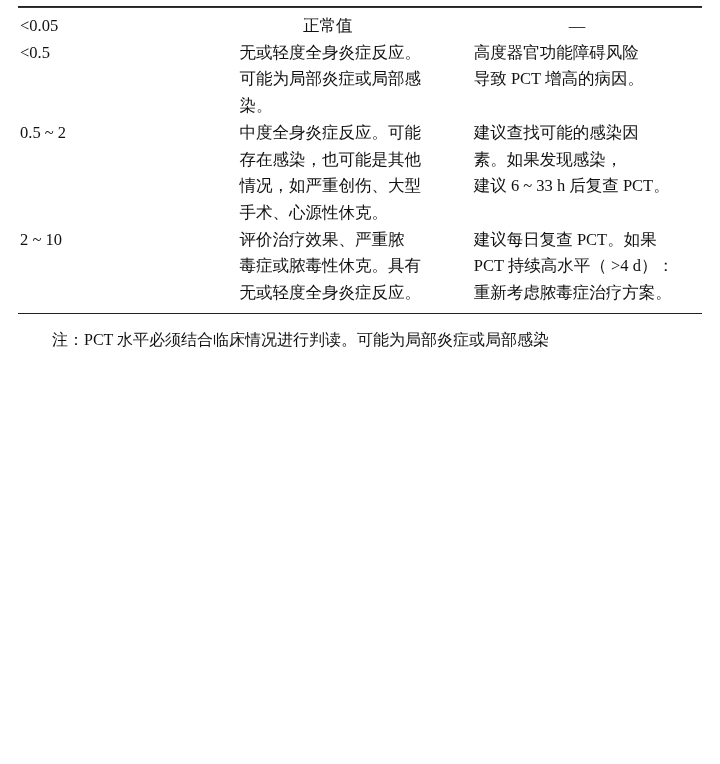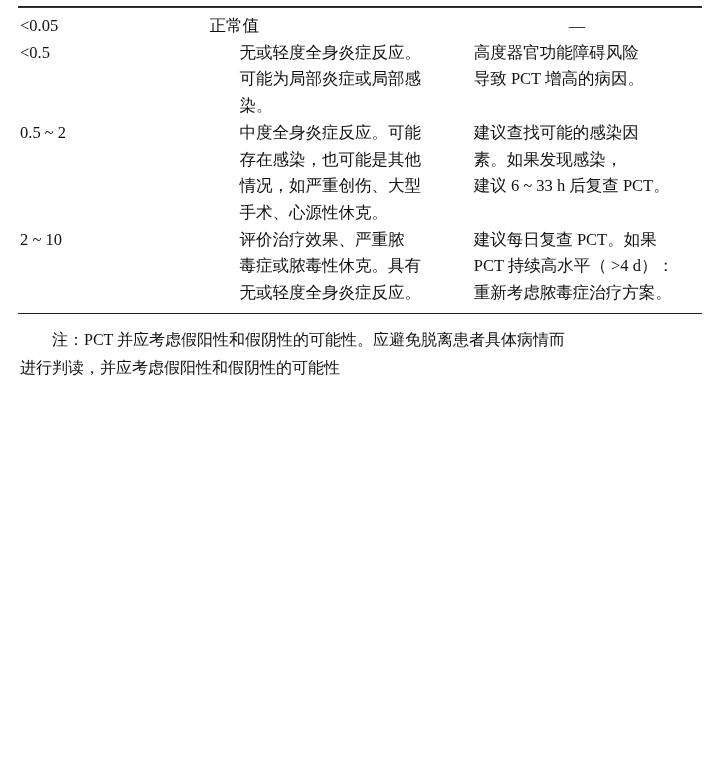--- a/index.html
+++ b/index.html
@@ -83,20 +83,21 @@
     padding-right: 10px;
   }
   tbody td.c-advice {
     padding-left: 18px;
     padding-right: 4px;
   }
   tbody tr.first-row td {
     padding-top: 5px;
   }
   tbody tr.first-row td.c-mean {
+    text-align: center;
     padding-left: 0;
   }
   tbody tr.first-row td.c-advice {
     text-align: center;
     padding-left: 0;
   }
   .note {
     font-size: 16px;
     line-height: 1.75;
     margin-top: 12px;
@@ -168,17 +169,16 @@
             <div>重新考虑脓毒症治疗方案。</div>
           </td>
       </tr>
     </tbody>
   </table>
 
   <div class="spacer-bottom"></div>
   <hr class="rule">
 
   <div class="note">
-    <p class="indent">注：PCT 并应考虑假阳性和假阴性的可能性。应避免脱离患者具体病情而</p>
-    <p>进行判读，并应考虑假阳性和假阴性的可能性</p>
+    <p class="indent">注：PCT 水平必须结合临床情况进行判读。可能为局部炎症或局部感染</p>
   </div>
 
 </div>
 
 </body></html>

